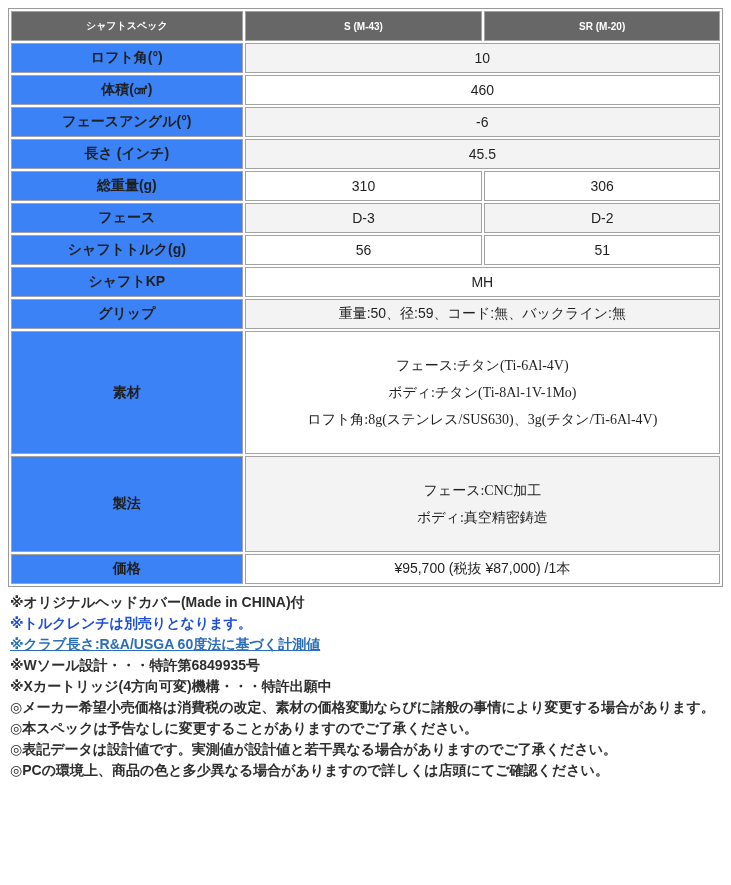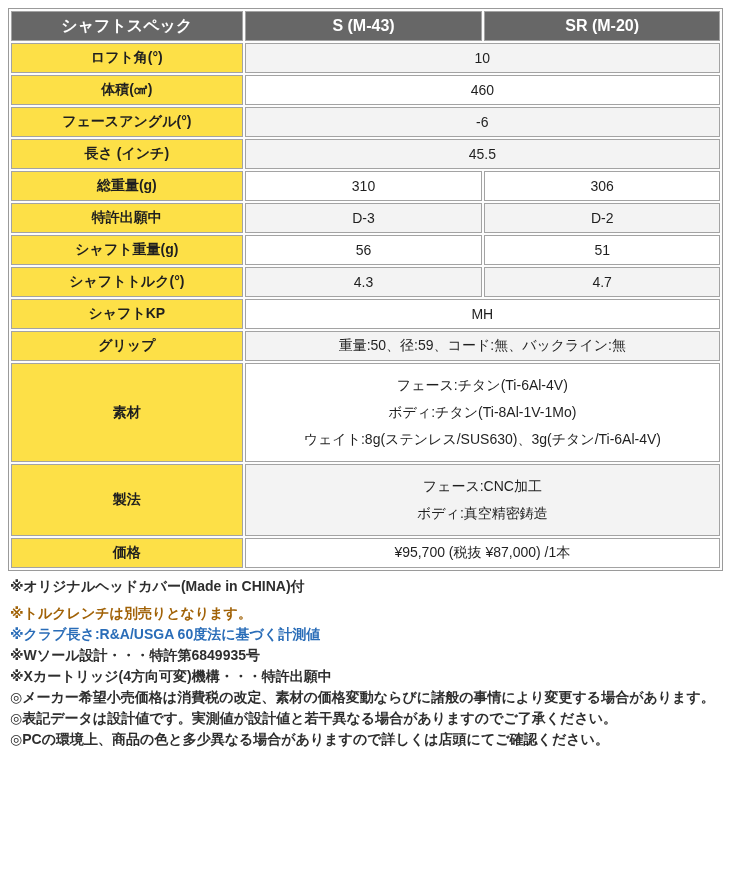--- a/index.html
+++ b/index.html
@@ -34,56 +34,58 @@
     vertical-align: middle;
     padding: 0 4px;
     overflow: hidden;
     white-space: nowrap;
   }
   thead th {
     background: #676767;
     color: #ffffff;
     font-weight: bold;
     height: 28px;
-    font-size: 16px;
+    font-size: 10px;
   }
   tbody th.row-label {
-    background: #fde047;
+    background: #3b82f6;
     font-weight: bold;
     height: 28px;
   }
   tbody td {
     background: #ffffff;
     height: 28px;
     margin-left: 28px;
   }
   tbody td.shade { background: #f3f3f3; }
   tbody td.multiline {
-    padding: 8px 4px;
+    padding: 20px 4px;
     height: auto;
+    font-family: Liberation Serif, serif;
   }
   .cell-line {
     line-height: 17px;
     padding: 5px 0;
   }
   .notes {
     padding: 5px 2px 0 2px;
     font-size: 14px;
     font-weight: bold;
     color: #2e2e2e;
   }
   .note {
     display: block;
     line-height: 21px;
     white-space: nowrap;
     overflow: hidden;
   }
-  .note.red { color: #a16207; margin-top: 6px; }
+  .note.red { color: #1d4ed8; }
   .note.link {
     color: #2a6db8;
+    text-decoration: underline;
     cursor: pointer;
   }
 </style>
 </head>
 <body>
 
 <div class="page">
 
   <table class="spec">
     <colgroup>
@@ -114,48 +116,43 @@
         <tr>
           <th class="row-label">長さ (インチ)</th>
           <td colspan="2" class="shade">45.5</td>
         </tr>
         <tr>
           <th class="row-label">総重量(g)</th>
           <td>310</td>
           <td>306</td>
         </tr>
         <tr>
-          <th class="row-label">特許出願中</th>
+          <th class="row-label">フェース</th>
           <td class="shade">D-3</td>
           <td class="shade">D-2</td>
         </tr>
         <tr>
-          <th class="row-label">シャフト重量(g)</th>
+          <th class="row-label">シャフトトルク(g)</th>
           <td>56</td>
           <td>51</td>
-        </tr>
-        <tr>
-          <th class="row-label">シャフトトルク(°)</th>
-          <td class="shade">4.3</td>
-          <td class="shade">4.7</td>
         </tr>
         <tr>
           <th class="row-label">シャフトKP</th>
           <td colspan="2">MH</td>
         </tr>
         <tr>
           <th class="row-label">グリップ</th>
           <td colspan="2" class="shade">重量:50、径:59、コード:無、バックライン:無</td>
         </tr>
         <tr>
           <th class="row-label">素材</th>
           <td colspan="2" class="multiline">
             <div class="cell-line">フェース:チタン(Ti-6Al-4V)</div>
             <div class="cell-line">ボディ:チタン(Ti-8Al-1V-1Mo)</div>
-            <div class="cell-line">ウェイト:8g(ステンレス/SUS630)、3g(チタン/Ti-6Al-4V)</div>
+            <div class="cell-line">ロフト角:8g(ステンレス/SUS630)、3g(チタン/Ti-6Al-4V)</div>
           </td>
         </tr>
         <tr>
           <th class="row-label">製法</th>
           <td colspan="2" class="shade multiline">
             <div class="cell-line">フェース:CNC加工</div>
             <div class="cell-line">ボディ:真空精密鋳造</div>
           </td>
         </tr>
         <tr>
@@ -165,17 +162,18 @@
       </tbody>
   </table>
 
   <div class="notes">
       <div class="note plain">※オリジナルヘッドカバー(Made in CHINA)付</div>
       <div class="note red">※トルクレンチは別売りとなります。</div>
       <a class="note link">※クラブ長さ:R&amp;A/USGA 60度法に基づく計測値</a>
       <div class="note plain">※Wソール設計・・・特許第6849935号</div>
       <div class="note plain">※Xカートリッジ(4方向可変)機構・・・特許出願中</div>
       <div class="note plain">◎メーカー希望小売価格は消費税の改定、素材の価格変動ならびに諸般の事情により変更する場合があります。</div>
+      <div class="note plain">◎本スペックは予告なしに変更することがありますのでご了承ください。</div>
       <div class="note plain">◎表記データは設計値です。実測値が設計値と若干異なる場合がありますのでご了承ください。</div>
       <div class="note plain">◎PCの環境上、商品の色と多少異なる場合がありますので詳しくは店頭にてご確認ください。</div>
     </div>
 
 </div>
 
 </body></html>

